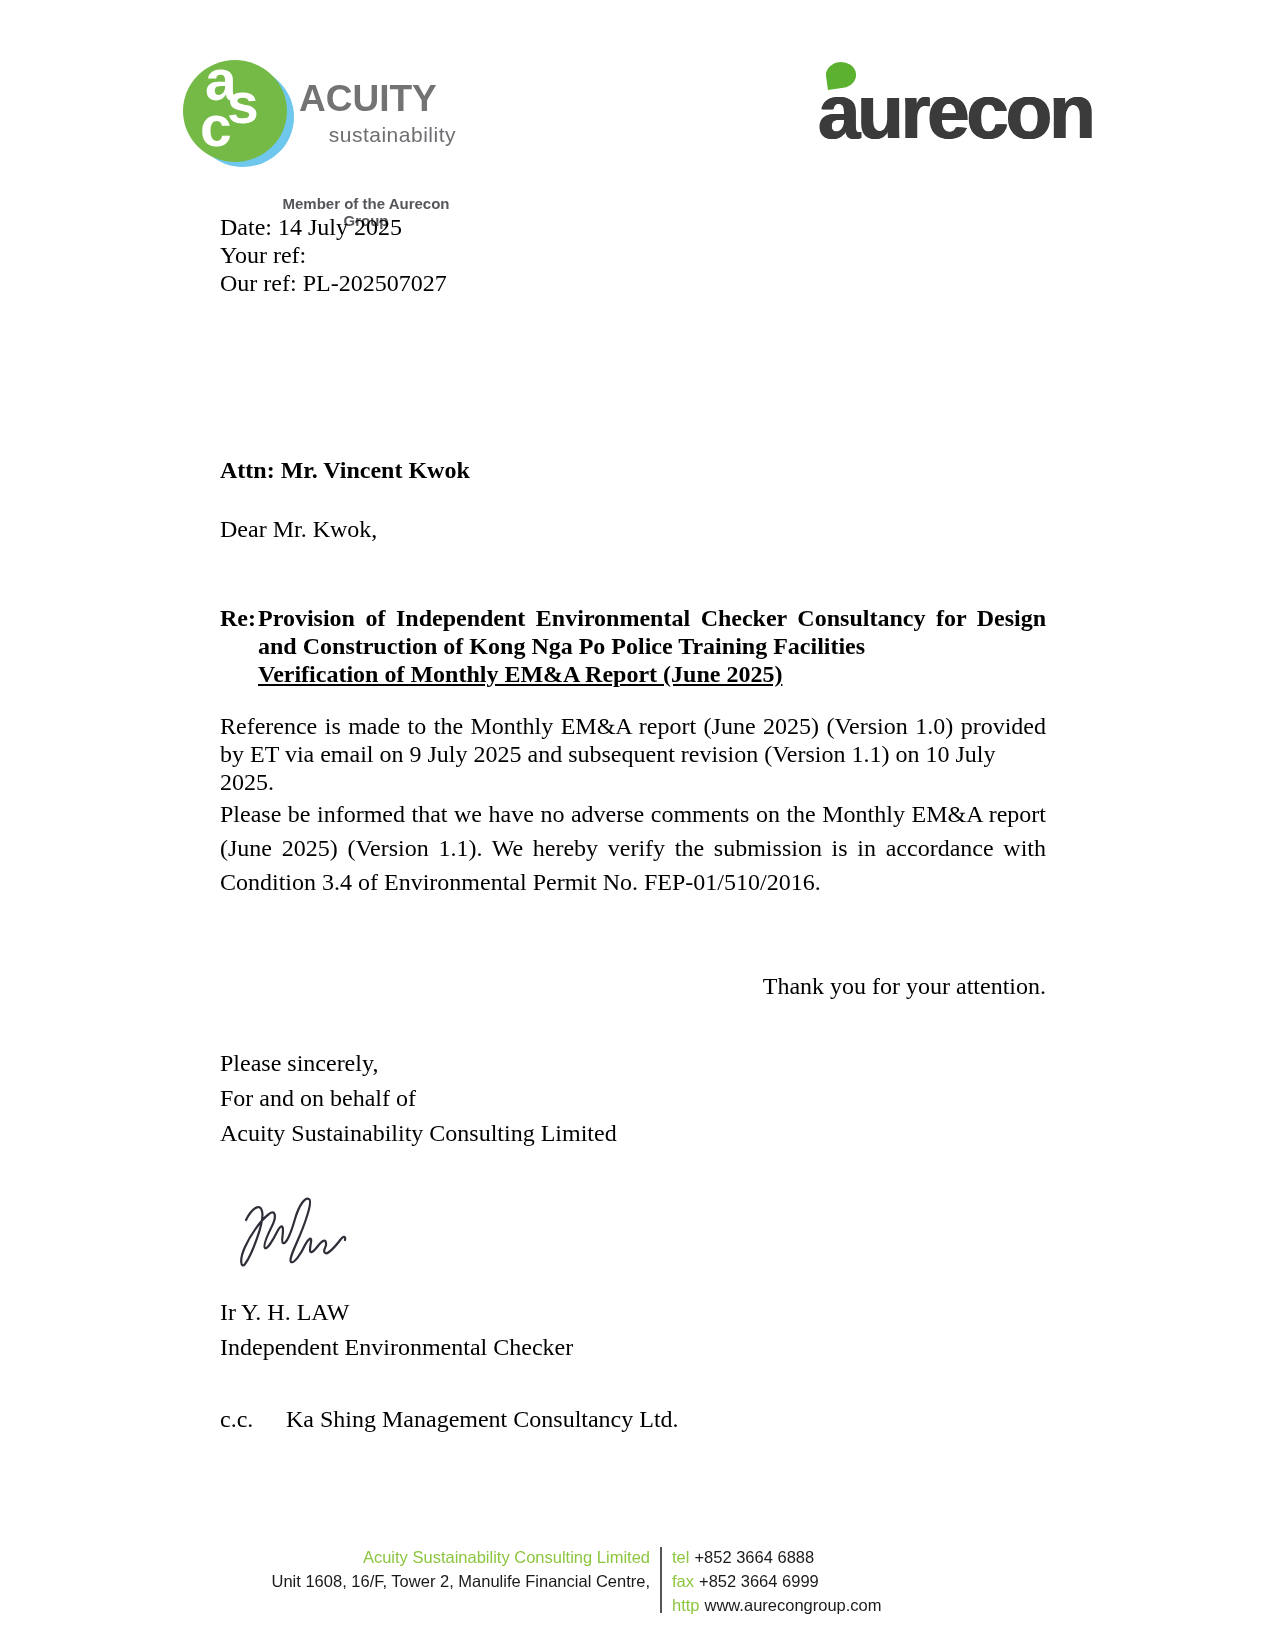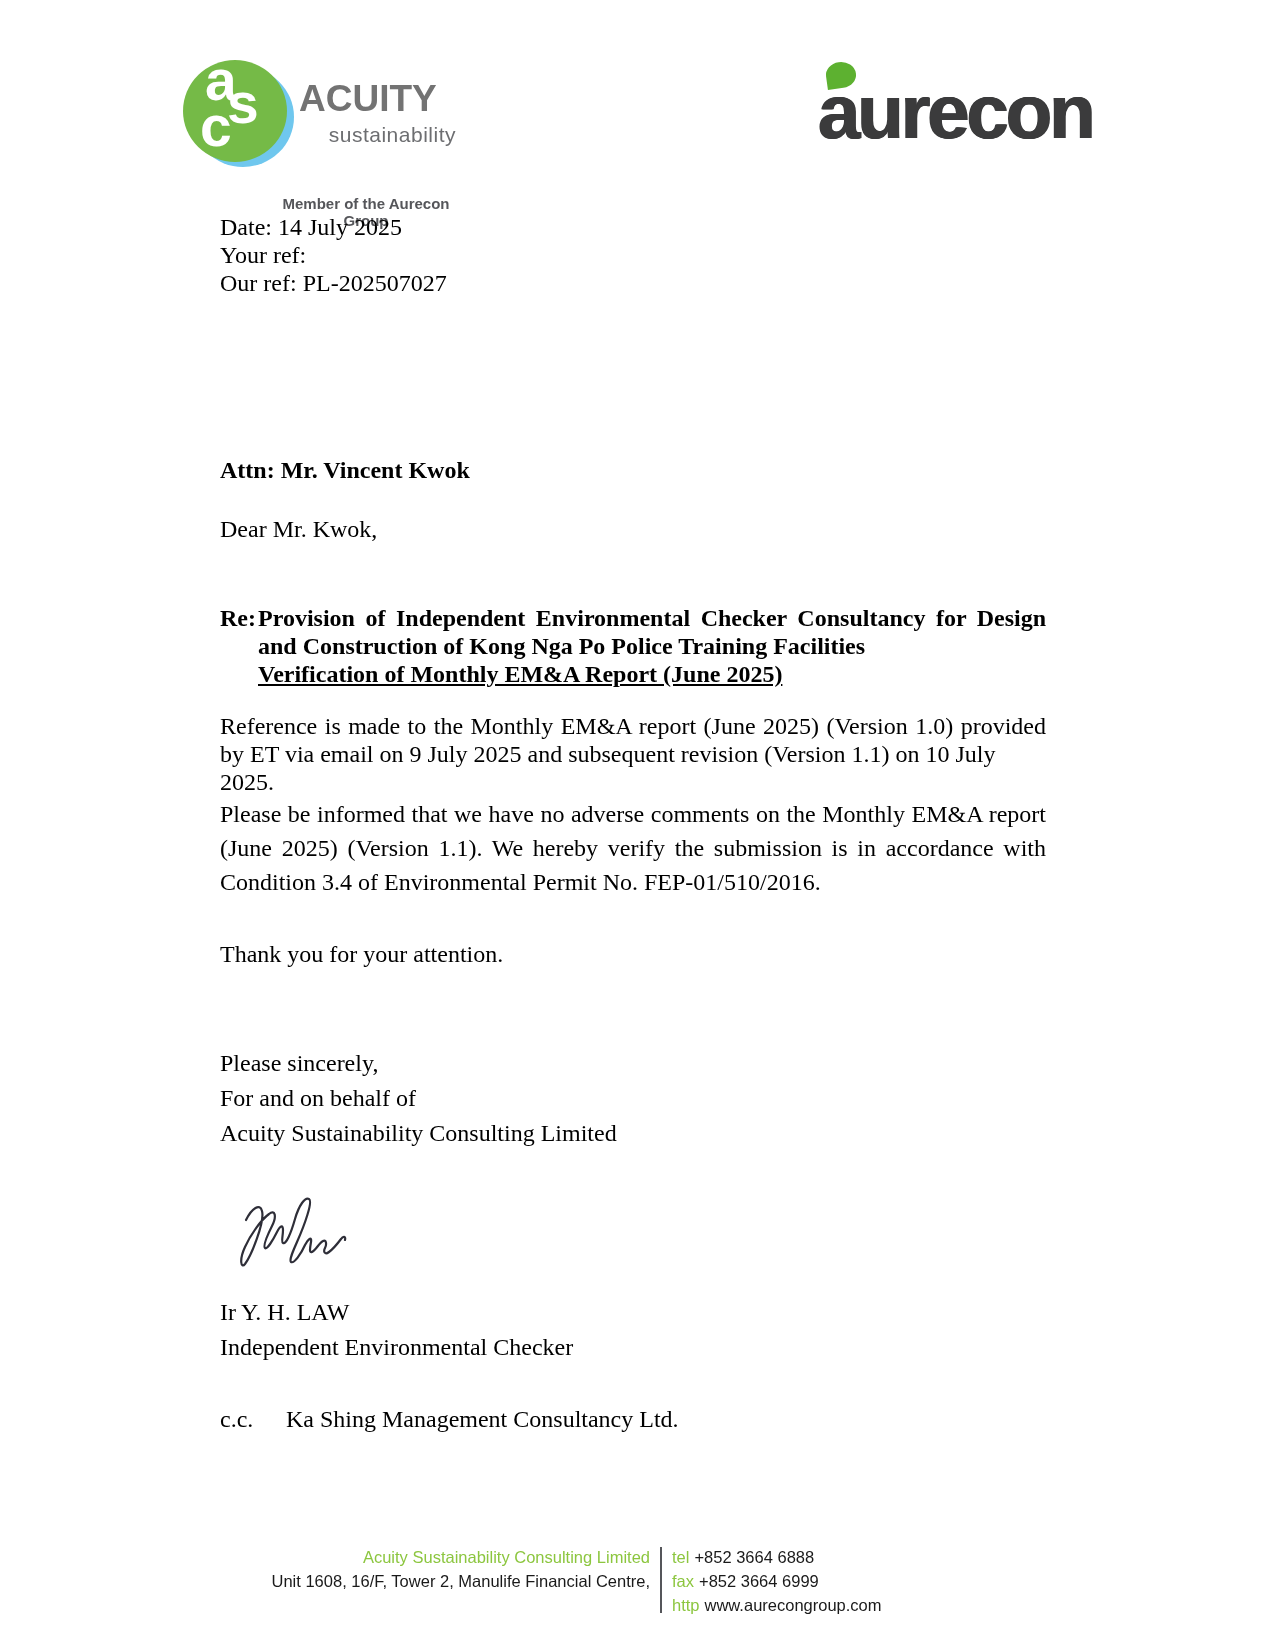--- a/index.html
+++ b/index.html
@@ -26,21 +26,21 @@
   .blk{position:absolute;left:220px;width:826px;font-size:24px;line-height:28px;}
   .meta{top:213px;}
   .addr{top:345px;line-height:27px;}
   .attn{top:456px;font-weight:bold;}
   .salute{top:515px;}
   .subject{top:568px;font-weight:bold;display:flex;margin-top:36px;}
   .subject .re-label{width:38px;flex:0 0 38px;}
   .subject .re-body{width:788px;}
   .para1{top:712px;}
   .para2{top:797px;line-height:34px;}
-  .thanks{top:940px;}
+  .thanks{top:972px;text-align:right;}
   .signoff{top:1046px;line-height:35px;}
   .signer{top:1295px;line-height:35px;}
   .ccline{top:1405px;display:flex;}
   .ccline .cc-label{width:66px;flex:0 0 66px;}
   .jline{text-align:justify;text-align-last:justify;}
   .uline{text-decoration:underline;}
   .sig{position:absolute;left:238px;top:1190px;}
   
   .footer-left{position:absolute;left:220px;top:1545px;width:430px;text-align:right;
     font-family:"Liberation Sans",sans-serif;font-size:16.5px;line-height:24px;color:#1a1a1a;}

